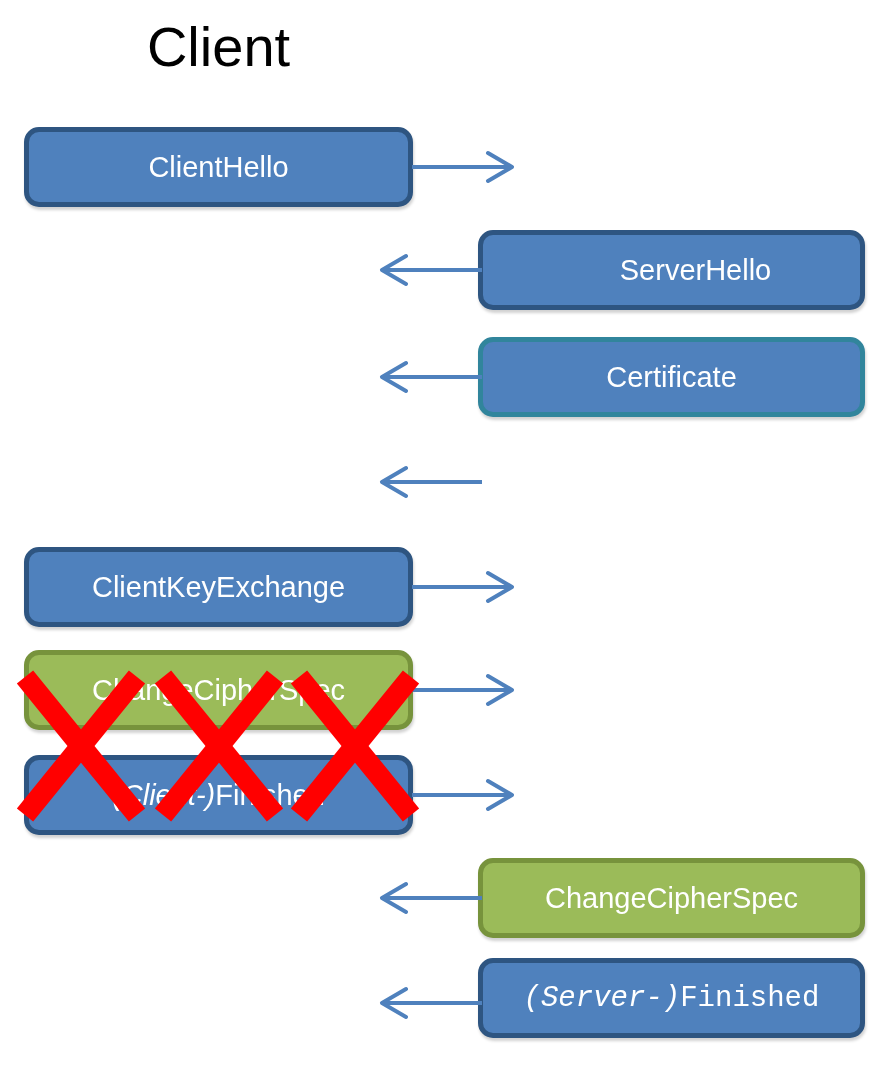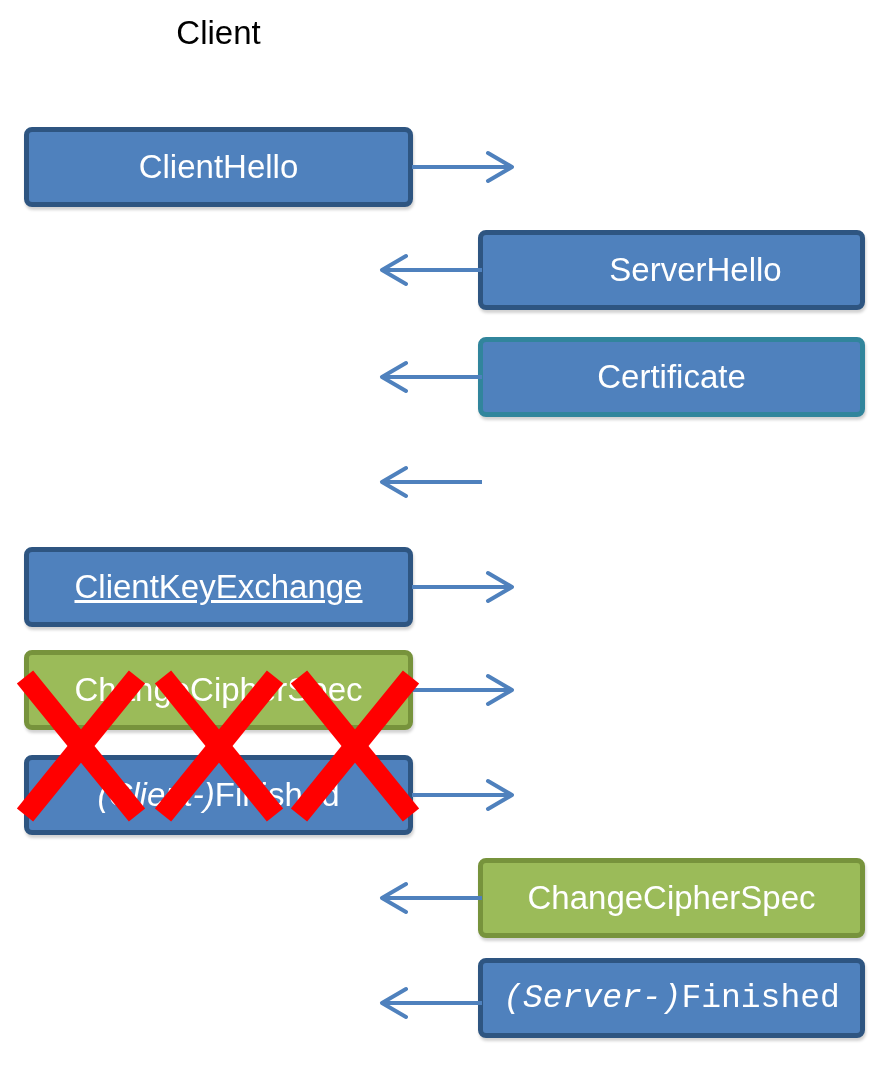--- a/index.html
+++ b/index.html
@@ -7,39 +7,39 @@
     position: relative;
     width: 891px;
     height: 1068px;
     background: #ffffff;
     font-family: "Liberation Sans", sans-serif;
     overflow: hidden;
   }
   .col-header {
     position: absolute;
     top: 14px;
-    font-size: 33px;
+    font-size: 56px;
     font-weight: 400;
     color: #000000;
     text-align: center;
     letter-spacing: 0px;
   }
   .col-header.client { left: 24px;  width: 389px; }
   .col-header.server { left: 478px; width: 387px; }
 
   .msg-box {
     position: absolute;
     height: 80px;
-    border-radius: 8px;
+    border-radius: 15px;
     border: 5px solid #2E5581;
     box-sizing: border-box;
     display: flex;
     align-items: center;
     justify-content: center;
-    font-size: 33px;
+    font-size: 29px;
     color: #ffffff;
     box-shadow: 1px 3px 3px rgba(0,0,0,0.18);
     white-space: nowrap;
   }
   .msg-box.client { left: 24px;  width: 389px; }
   .msg-box.server { left: 478px; width: 387px; }
 
   .msg-box.blue  { background: #4F81BD; border-color: #2E5581; }
   .msg-box.teal  { background: #4F81BD; border-color: #31859C; }
   .msg-box.green { background: #9BBB59; border-color: #77933C; }
@@ -71,21 +71,21 @@
     </svg>
     <div class="msg-box server teal" style="top: 337px;">
       <span class="msg-label"><span class="italic"></span><span>Certificate</span></span>
     </div>
     <svg class="arrow-svg" width="106" height="36" style="top: 359px; left: 376px;">
       <path fill="none" stroke="#4F81BD" stroke-width="4" stroke-linecap="round" stroke-linejoin="round" d="M106,18 H8 M30,4 L6,18 L30,32"></path>
     </svg>
     <svg class="arrow-svg" width="106" height="36" style="top: 464px; left: 376px;">
       <path fill="none" stroke="#4F81BD" stroke-width="4" stroke-linecap="round" stroke-linejoin="round" d="M106,18 H8 M30,4 L6,18 L30,32"></path>
     </svg>
-    <div class="msg-box client blue" style="top: 547px; text-decoration: underline;">
+    <div class="msg-box client blue" style="top: 547px;">
       <span class="msg-label"><span class="italic"></span><span>ClientKeyExchange</span></span>
     </div>
     <svg class="arrow-svg" width="106" height="36" style="top: 569px; left: 412px;">
       <path fill="none" stroke="#4F81BD" stroke-width="4" stroke-linecap="round" stroke-linejoin="round" d="M0,18 H98 M76,4 L100,18 L76,32"></path>
     </svg>
     <div class="msg-box client green" style="top: 650px;">
       <span class="msg-label"><span class="italic"></span><span>ChangeCipherSpec</span></span>
     </div>
     <svg class="arrow-svg" width="106" height="36" style="top: 672px; left: 412px;">
       <path fill="none" stroke="#4F81BD" stroke-width="4" stroke-linecap="round" stroke-linejoin="round" d="M0,18 H98 M76,4 L100,18 L76,32"></path>

